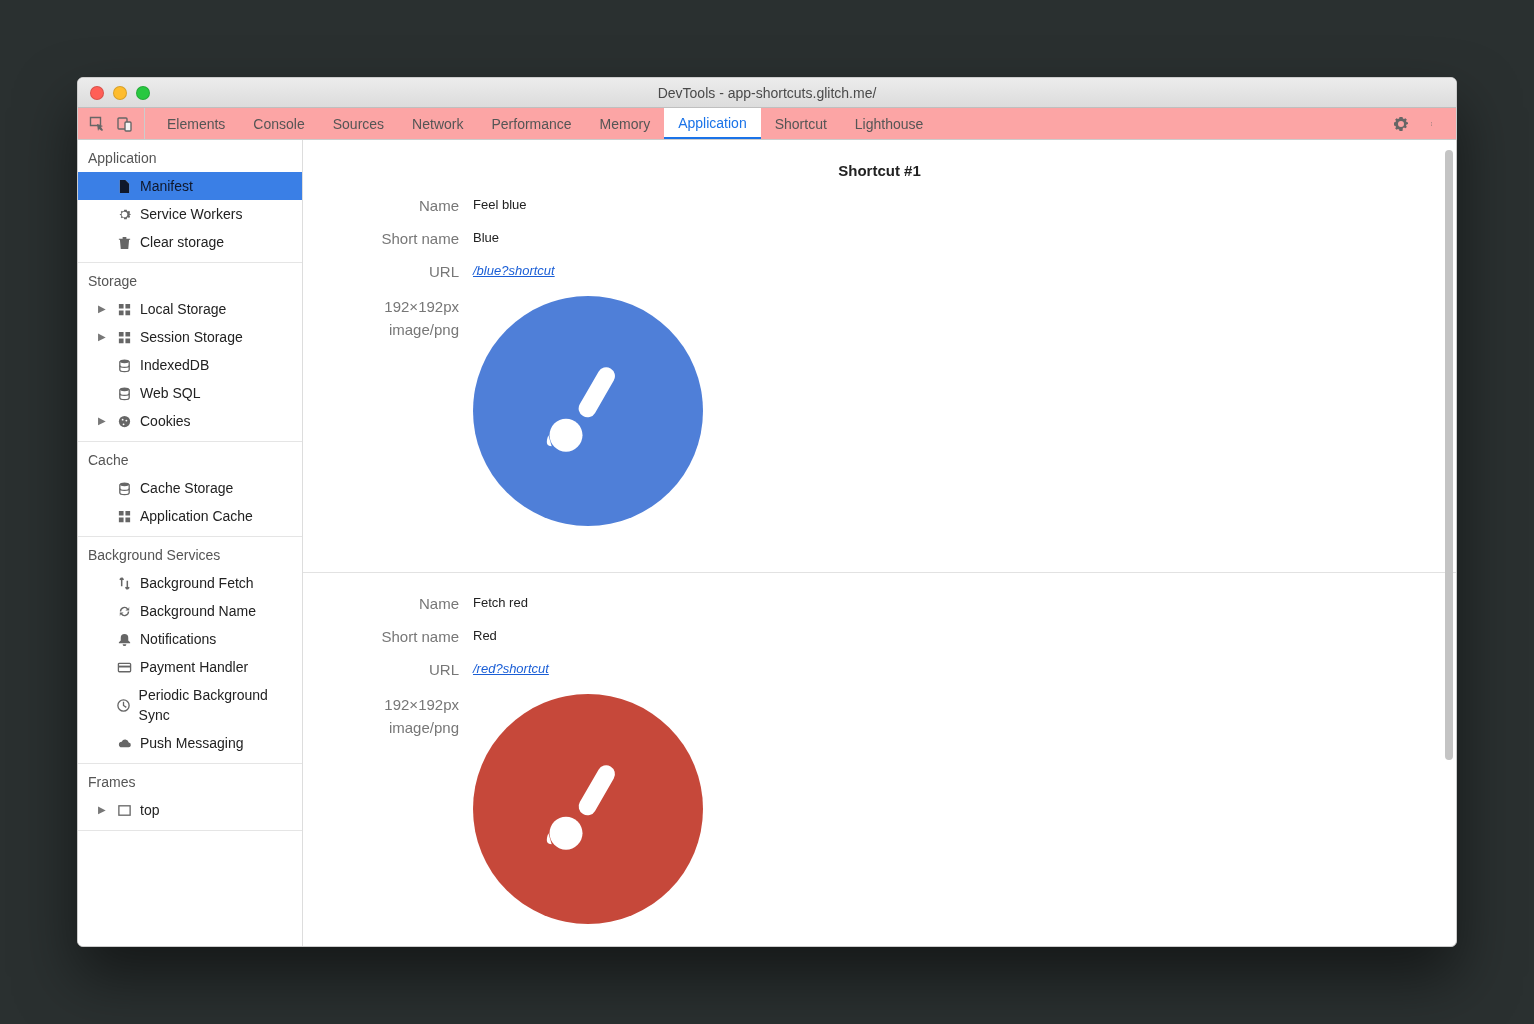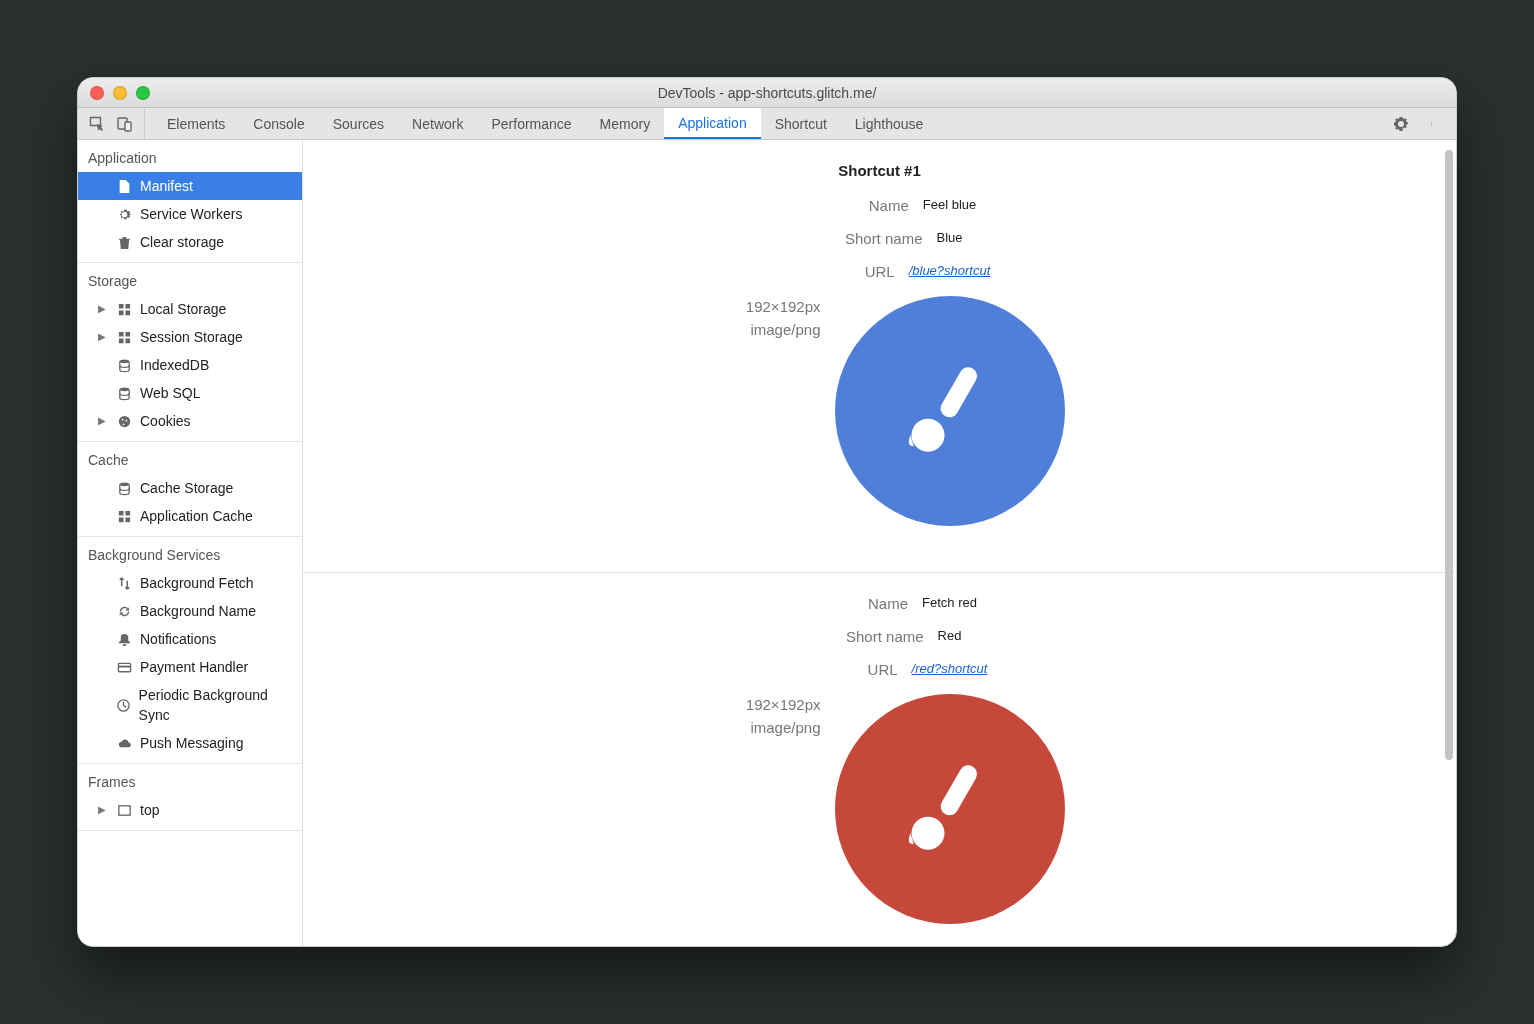--- a/index.html
+++ b/index.html
@@ -9,21 +9,21 @@
     display: flex;
     align-items: center;
     justify-content: center;
     width: 1534px;
     height: 1024px;
   }
   .window {
     width: 1380px;
     height: 870px;
     background: #fff;
-    border-radius: 16px;
+    border-radius: 6px;
     box-shadow: 0 30px 60px rgba(0,0,0,0.5);
     overflow: hidden;
     display: flex;
     flex-direction: column;
     border: 1px solid #ccc;
   }
   
   .titlebar {
     height: 30px;
     background: linear-gradient(#ececec,#dcdcdc);
@@ -33,21 +33,21 @@
     padding: 0 12px;
     position: relative;
   }
   .traffic { display: flex; gap: 9px; }
   .dot { width: 14px; height: 14px; border-radius: 50%; border:1px solid rgba(0,0,0,.15); }
   .dot.red{background:#ff5f57;} .dot.amber{background:#febc2e;} .dot.green{background:#28c840;}
   .titlebar-title { position:absolute; left:0; right:0; text-align:center; font-size:14px; color:#4a4a4a; pointer-events:none;}
   
   .tabbar {
     height: 32px;
-    background:#e5e5e5;
+    background:#fca5a5;
     border-bottom:1px solid #ccc;
     display:flex;
     align-items:stretch;
     font-size:14px;
     color:#5a5a5a;
   }
   .tb-left { display:flex; align-items:center; gap:10px; padding:0 10px; border-right:1px solid #ccc;}
   .tb-icon { width:18px; height:18px; display:flex; align-items:center; justify-content:center; color:#555;}
   .tabs { display:flex; align-items:stretch; padding-left:8px;}
   .tab { padding:0 14px; display:flex; align-items:center; cursor:default; color:#555;}
@@ -60,29 +60,29 @@
     width:225px; background:#fff; border-right:1px solid #ddd;
     font-size:14px; color:#333; overflow:auto; padding-bottom:8px;
   }
   .group-title { padding:10px 10px 6px 10px; color:#555;}
   .group-bottom-rule { border-bottom:1px solid #e5e5e5; margin-top:6px;}
   .item {
     display:flex; align-items:center; gap:8px;
     padding:4px 8px 4px 20px; line-height:20px; color:#222;
   }
   .item .arrow { width:10px; color:#777; font-size:10px; display:inline-block;}
-  .item.selected { background:#3a7fe6; color:#ffffff;}
+  .item.selected { background:#3a7fe6; color:#0f172a;}
   .item.selected .ico svg { fill:#fff; }
   .ico { width:16px; height:16px; display:flex; align-items:center;justify-content:center;}
   .ico svg { fill:#666; }
   
   .main { flex:1; overflow:auto; position:relative;}
   .section { padding:22px 30px 30px 30px; border-bottom:1px solid #e2e2e2;}
   .section h3 { font-size:15px; font-weight:700; color:#222; margin-bottom:18px;text-align:center;}
-  .row { display:flex; align-items:flex-start; margin-bottom:16px;justify-content:center;}
+  .row { display:flex; align-items:flex-start; margin-bottom:16px;}
   .row .label { width:140px; text-align:right; color:#777; font-size:15px; padding-right:14px;}
   .row .value { font-size:13px; color:#222; }
   .row .value a { color:#1a5ed6; text-decoration:underline;font-style:italic;}
   .icon-row .label { line-height:1.5;}
   .label .sub { display:block; }
   .brush-icon { width:230px; height:230px; border-radius:50%; display:flex; align-items:center; justify-content:center;}
   .brush-blue { background:#4f7fd8;}
   .brush-red  { background:#c6483a;}
   .scrollbar-fake {
     position:absolute; right:3px; top:10px; width:8px; height:610px;

